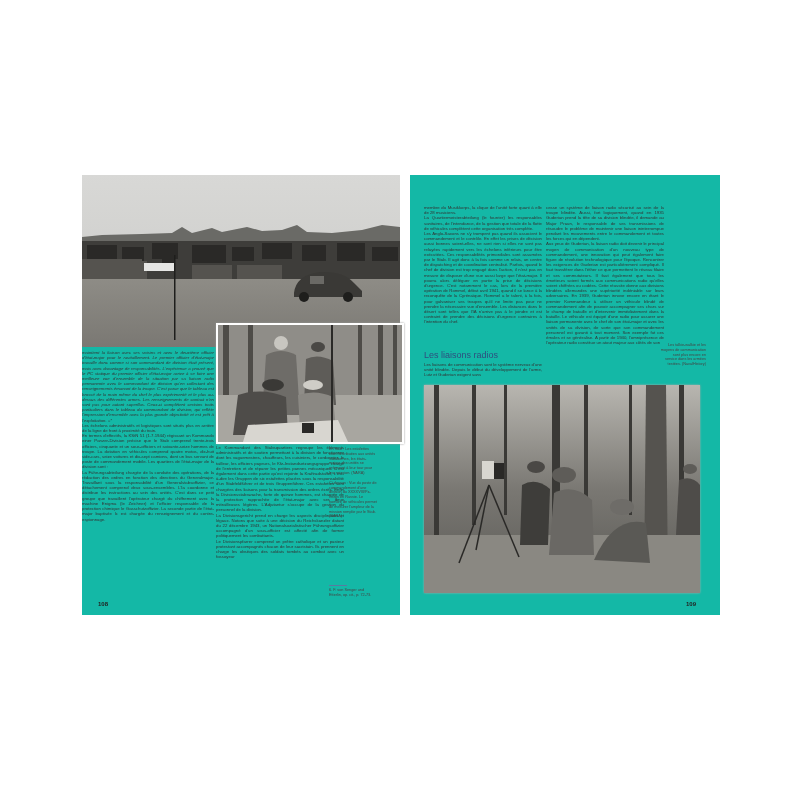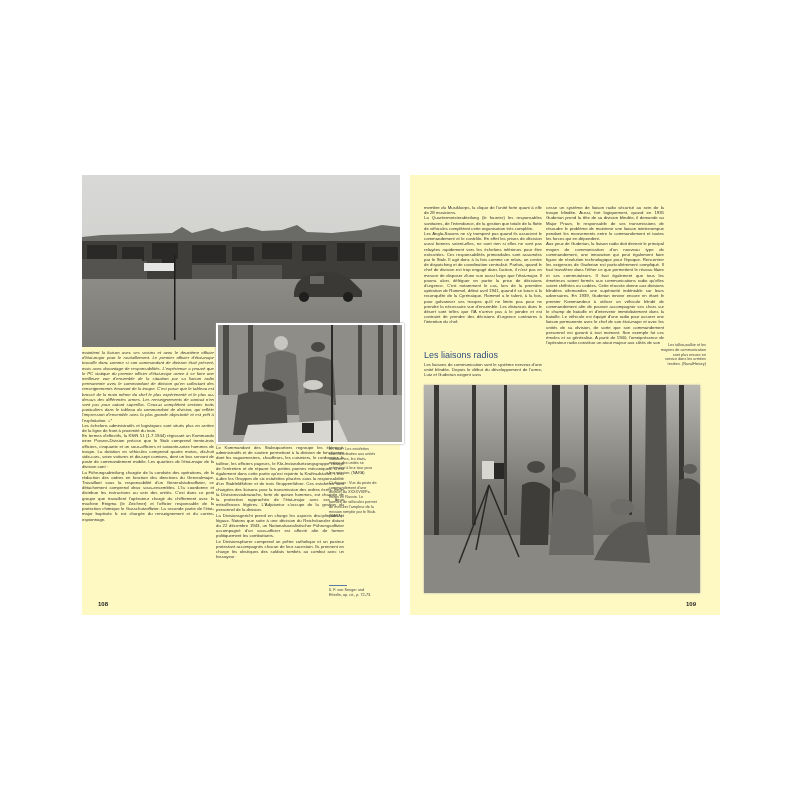--- a/index.html
+++ b/index.html
@@ -1,19 +1,19 @@
 <!DOCTYPE html>
 <html><head>
 <meta charset="utf-8">
 <style>
   html, body { margin:0; padding:0; }
   body { width:800px; height:800px; background:#ffffff; position:relative; overflow:hidden;
          font-family:"Liberation Sans", sans-serif; color:#2a2a2a; }
   .spread { position:absolute; left:0; top:0; width:800px; height:800px; }
-  .page { position:absolute; top:175px; height:440px; background:#fef9c3; }
+  .page { position:absolute; top:175px; height:440px; background:#14b8a6; }
   .page.left { left:82px; width:318px; }
   .page.right { left:410px; width:310px; }
   .photo { position:absolute; overflow:hidden; }
   .col { position:absolute; font-size:4.3px; line-height:5.2px; text-align:justify; color:#333; }
   .col p { margin:0; }
   .col .it { font-style:italic; }
   .caption { position:absolute; font-size:3.8px; line-height:4.8px; color:#444; }
   .caption p { margin:0 0 5px 0; }
   .heading { position:absolute; font-size:9px; color:#2f4f7f; font-weight:normal; }
   .pgnum { position:absolute; font-size:6px; font-weight:bold; color:#222; }

